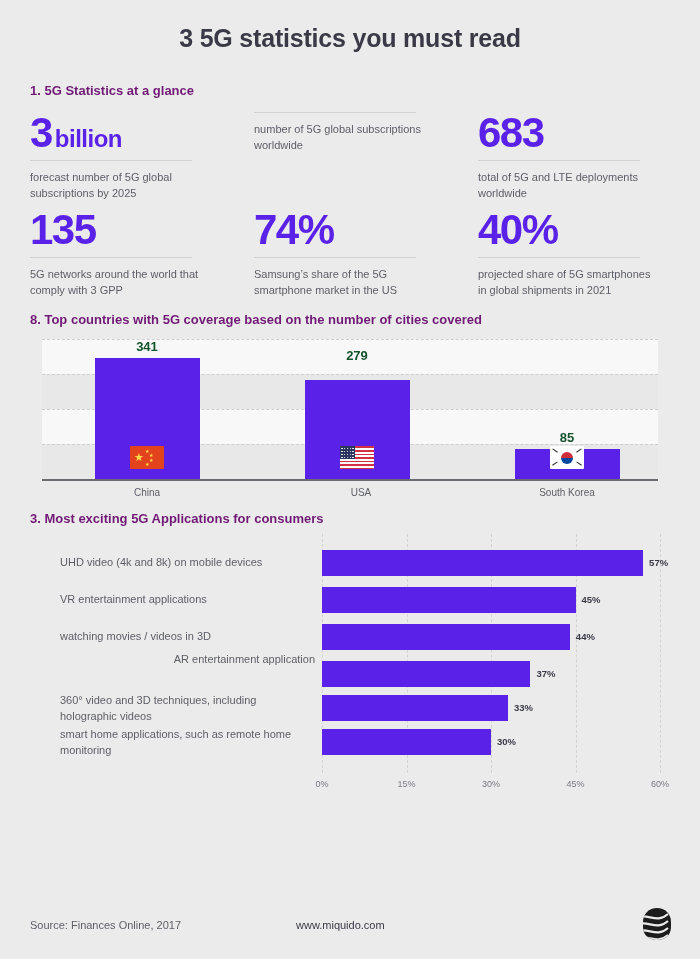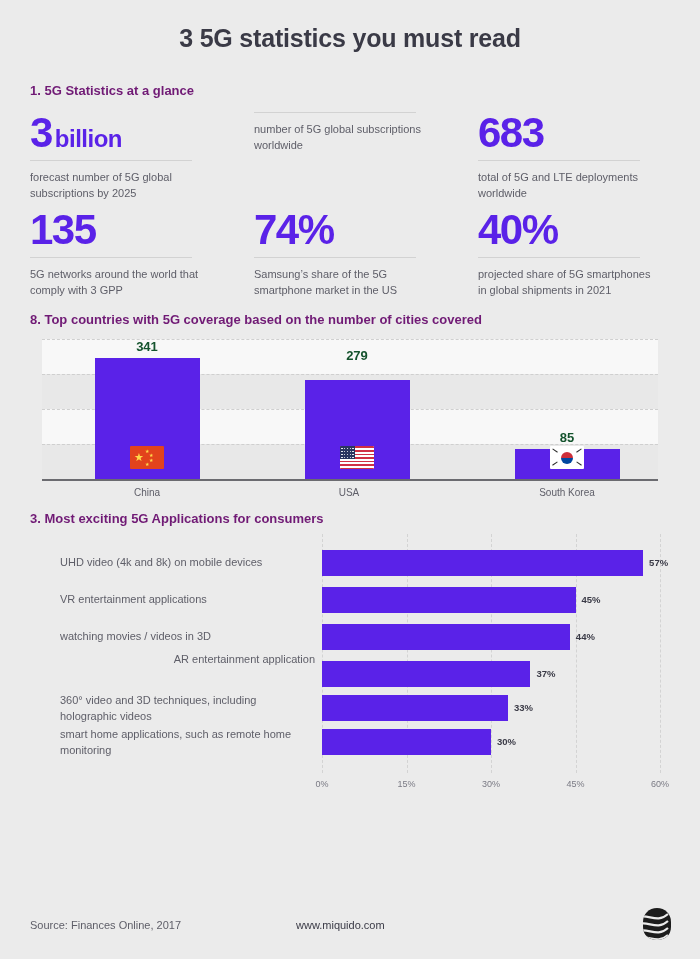--- a/index.html
+++ b/index.html
@@ -344,21 +344,21 @@
             <div class="s" style="left:6.800000000000001px;top:7.199999999999999px"></div>
             <div class="s" style="left:9.500000000000002px;top:7.199999999999999px"></div>
             <div class="s" style="left:12.200000000000001px;top:7.199999999999999px"></div>
             <div class="s" style="left:1.4px;top:10.1px"></div>
             <div class="s" style="left:4.1px;top:10.1px"></div>
             <div class="s" style="left:6.800000000000001px;top:10.1px"></div>
             <div class="s" style="left:9.500000000000002px;top:10.1px"></div>
             <div class="s" style="left:12.200000000000001px;top:10.1px"></div>
           </div>
         </div>
-        <div class="vbar-cat" style="left: 202px; width: 210px; bottom: -17px;">USA</div>
+        <div class="vbar-cat" style="left: 214px; width: 210px; bottom: -17px;">USA</div>
         <div class="vbar" style="left: 472.5px; width: 105px; height: 30px; background: rgb(90, 34, 232);"></div>
         <div class="vbar-value" style="left: 420px; width: 210px; bottom: 36px;">85</div>
         <div class="flag flag-kr" style="left: 508px;">
           <div class="taeguk-top"></div>
           <div class="taeguk-bot"></div>
           <div class="tri" style="left:2px;top:4px;transform:rotate(35deg)"></div>
           <div class="tri" style="left:2px;top:17px;transform:rotate(-35deg)"></div>
           <div class="tri" style="left:26px;top:4px;transform:rotate(-35deg)"></div>
           <div class="tri" style="left:26px;top:17px;transform:rotate(35deg)"></div>
         </div>

